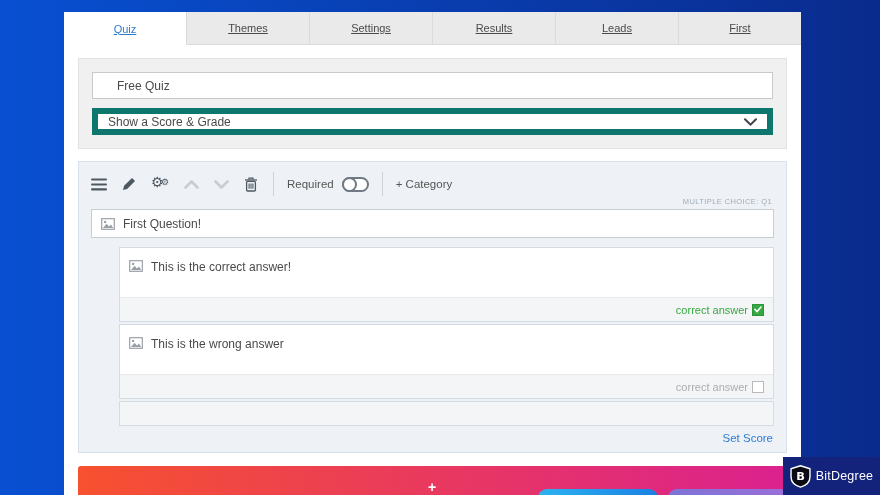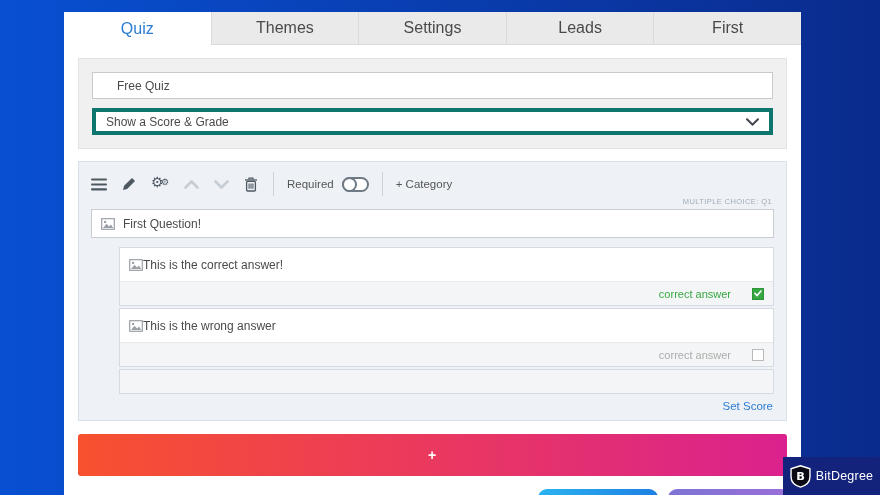--- a/index.html
+++ b/index.html
@@ -13,37 +13,37 @@
     background:linear-gradient(90deg,#0850d2 0%,#0a2b8d 100%);
   }
   .panel{
     position:absolute;left:64px;top:12px;width:737px;height:483px;
     background:#ffffff;
   }
   
   .tabs{display:flex;height:33px;}
   .tab{
     flex:1;display:flex;align-items:center;justify-content:center;
-    font-size:16px;color:#4a4a4a;background:#eaeaea;
-    border-left:1px solid #dadada;border-bottom:1px solid #dadada;cursor:pointer;
+    font-size:11px;color:#4a4a4a;background:#eaeaea;
+    border-left:1px solid #dadada;border-bottom:1px solid #dadada;cursor:pointer;text-decoration:underline;
   }
   .tab:first-child{border-left:none;}
   .tab.active{background:#ffffff;color:#2b7cd3;border-bottom:none;}
   
   .quiz-setup{
     margin:13px 14px 0 14px;background:#f0f0f0;border:1px solid #e2e2e2;
     padding:13px;box-sizing:border-box;
   }
   .text-input{
     display:block;width:100%;box-sizing:border-box;height:27px;
     border:1px solid #c9c9c9;background:#fff;font-size:12px;color:#4a4a4a;
     padding:0 24px;font-family:inherit;outline:none;
   }
   .select-box{
-    margin-top:9px;height:27px;box-sizing:border-box;border:4px solid #0f766e;
+    margin-top:9px;height:27px;box-sizing:border-box;border:6px solid #0f766e;
     background:#fff;display:flex;align-items:center;justify-content:space-between;
     padding:0 10px;font-size:12px;color:#4a4a4a;cursor:pointer;
   }
   
   .question-block{
     margin:12px 14px 0;background:#eef2f7;border:1px solid #d8e0e9;
     padding:10px 12px 8px;box-sizing:border-box;
   }
   .toolbar{display:flex;align-items:center;height:24px;}
   .tool{margin-right:15px;display:flex;align-items:center;cursor:pointer;line-height:0;}
@@ -68,26 +68,26 @@
   }
   .question-input{
     height:29px;box-sizing:border-box;background:#fff;border:1px solid #c9ccd1;
     display:flex;align-items:center;gap:8px;padding:0 9px;
     font-size:12px;color:#4a4a4a;cursor:text;
   }
   
   .answers{margin-left:28px;margin-top:9px;}
   .answer-card{border:1px solid #d4dbe3;background:#fff;margin-bottom:2px;}
   .answer-top{
-    height:25px;display:flex;align-items:center;padding:4px 9px;
+    height:25px;display:flex;gap:8px;padding:12px 9px;
     font-size:12px;color:#4a4a4a;border-bottom:1px solid #e9e9e9;cursor:text;
   }
   .answer-footer{
     height:23px;background:#f4f5f6;display:flex;align-items:center;
-    justify-content:flex-end;gap:21px;padding:0 9px;font-size:11px;
+    justify-content:flex-end;gap:4px;padding:0 9px;font-size:11px;
   }
   .answer-footer.correct{color:#36a841;}
   .answer-footer.plain{color:#adadad;}
   .checkbox{width:12px;height:12px;box-sizing:border-box;cursor:pointer;
     display:flex;align-items:center;justify-content:center;}
   .checkbox.checked{background:#36a841;border:1px solid #2e9439;}
   .checkbox.unchecked{background:#fff;border:1px solid #b9b9b9;}
   .new-answer .answer-top{color:#2b7cd3;border-bottom:1px solid #e9e9e9;cursor:pointer;}
   .set-score{
     text-align:right;font-size:11.5px;color:#2b7cd3;margin-top:6px;
@@ -116,20 +116,21 @@
 </head>
 <body>
 
 <div class="stage">
   <div class="panel">
 
     <div class="tabs">
       <div class="tab active">Quiz</div>
       <div class="tab">Themes</div>
       <div class="tab">Settings</div>
+      <div class="tab">Results</div>
       <div class="tab">Leads</div>
       <div class="tab">First</div>
     </div>
 
     <div class="quiz-setup">
       <input class="text-input" type="text" value="Free Quiz" style="">
       <div class="select-box">
         <span>Show a Score &amp; Grade</span>
         <svg width="13" height="8" viewBox="0 0 13 8">
           <path d="M1 1.2 L6.5 6.6 L12 1.2" stroke="#3f454c" stroke-width="2" fill="none" stroke-linecap="round"></path>

